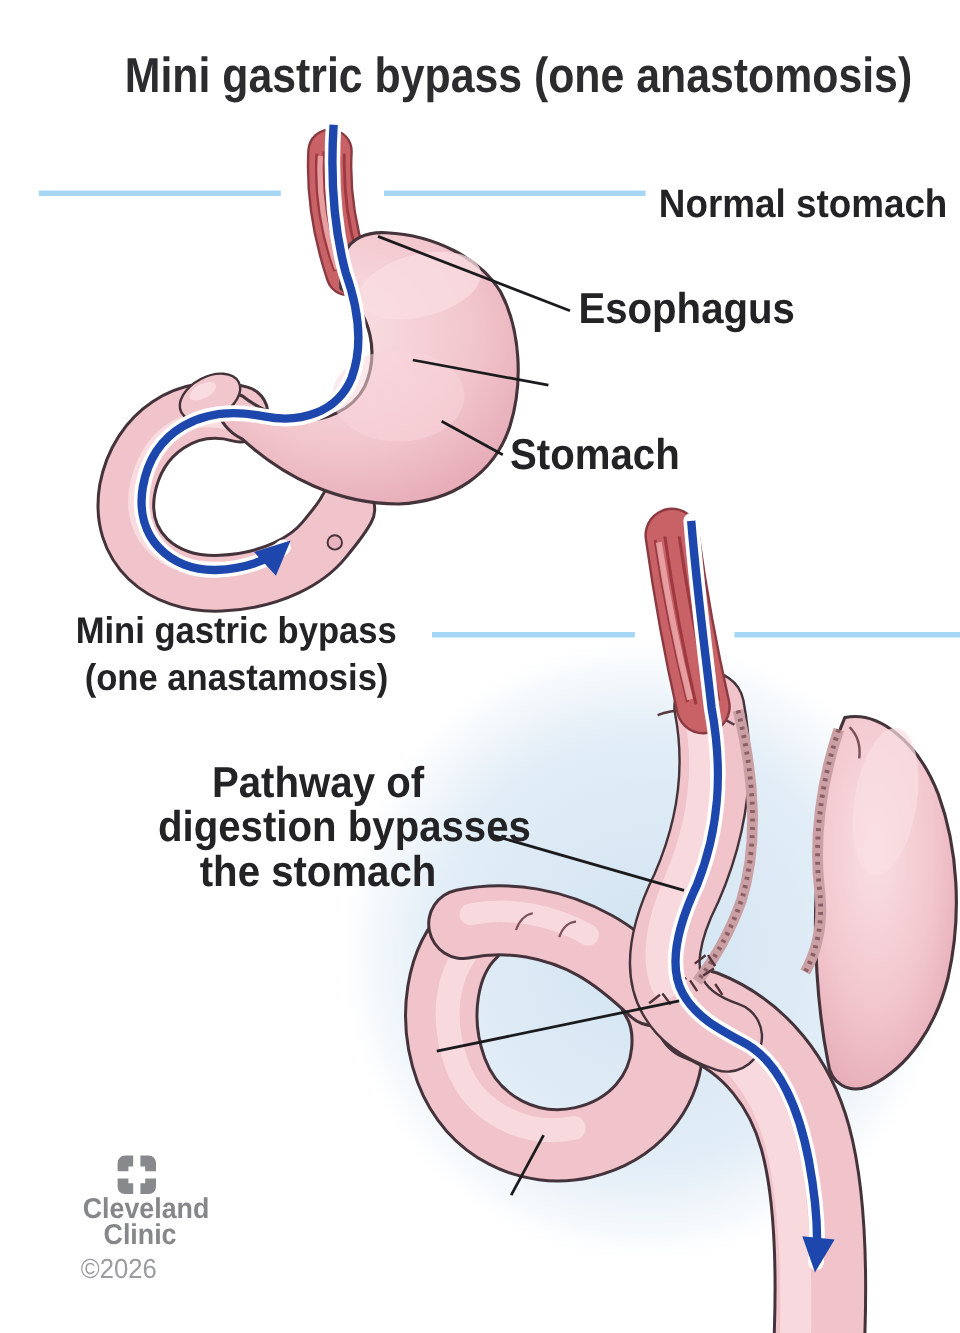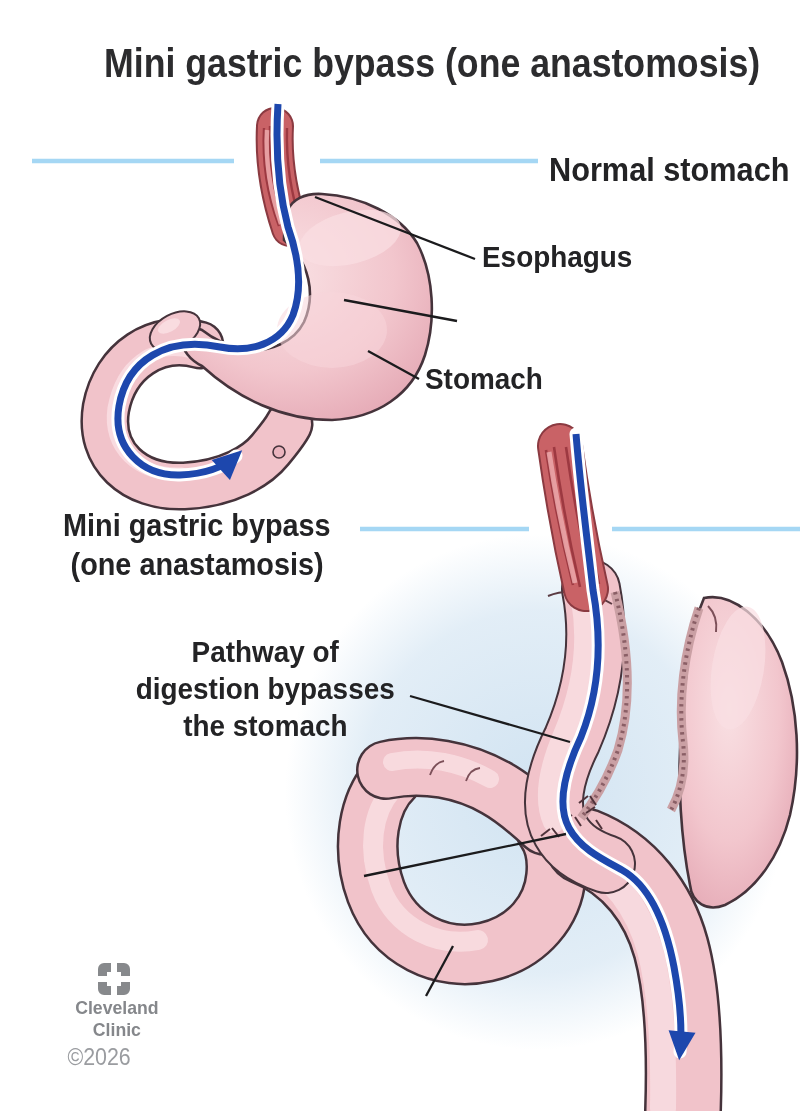--- a/index.html
+++ b/index.html
@@ -1,32 +1,32 @@
 <!DOCTYPE html>
 <html><head>
 <meta charset="utf-8">
 <style>
   html,body{margin:0;padding:0;background:#fff;}
   .canvas{position:relative;width:800px;height:1111px;background:#ffffff;overflow:hidden;
           font-family:"Liberation Sans",sans-serif;margin-left:32px;}
   .art{position:absolute;left:0;top:0;z-index:1;}
-  .lbl{position:absolute;z-index:2;font-weight:bold;color:#232325;font-size:30px;line-height:34px;white-space:nowrap;}
+  .lbl{position:absolute;z-index:2;font-weight:bold;color:#232325;font-size:36px;line-height:34px;white-space:nowrap;}
   .cx{display:inline-block;transform:scaleX(.93);transform-origin:0 50%;}
   .ctr .cx{transform-origin:50% 50%;}
   .title{top:40px;left:0;width:800px;text-align:center;font-size:41px;line-height:46px;color:#2c2c2e;}
   .title .cx{transform:scaleX(.87);transform-origin:50% 50%;}
   .normal-heading{left:517px;top:153px;font-size:33px;}
   .lbl-esophagus{left:450px;top:240px;}
   .lbl-pathway{left:431px;top:303px;}
   .lbl-stomach{left:393px;top:362px;}
   .bypass-heading{left:10px;top:506px;width:310px;text-align:center;font-size:31px;line-height:39px;}
   .lbl-bypass-pathway{left:88px;top:633px;width:290px;text-align:center;line-height:37px;}
   .lbl-anastamosis{left:138px;top:858px;}
   .lbl-smallintestine{left:251px;top:997px;}
-  .brand{left:33px;top:997px;width:104px;text-align:center;font-size:19px;line-height:22px;color:#85878b;}
+  .brand{left:33px;top:997px;width:104px;text-align:center;font-size:24px;line-height:22px;color:#85878b;}
   .copyright{left:33px;top:1044px;width:104px;font-weight:400;font-size:23px;line-height:26px;color:#9a9ca0;}
 </style>
 </head>
 <body>
 
 <div class="canvas">
 
   <svg class="art" width="800" height="1111" viewBox="0 0 800 1111">
     <defs>
       <radialGradient id="gPink" cx="0.42" cy="0.36" r="0.78">

